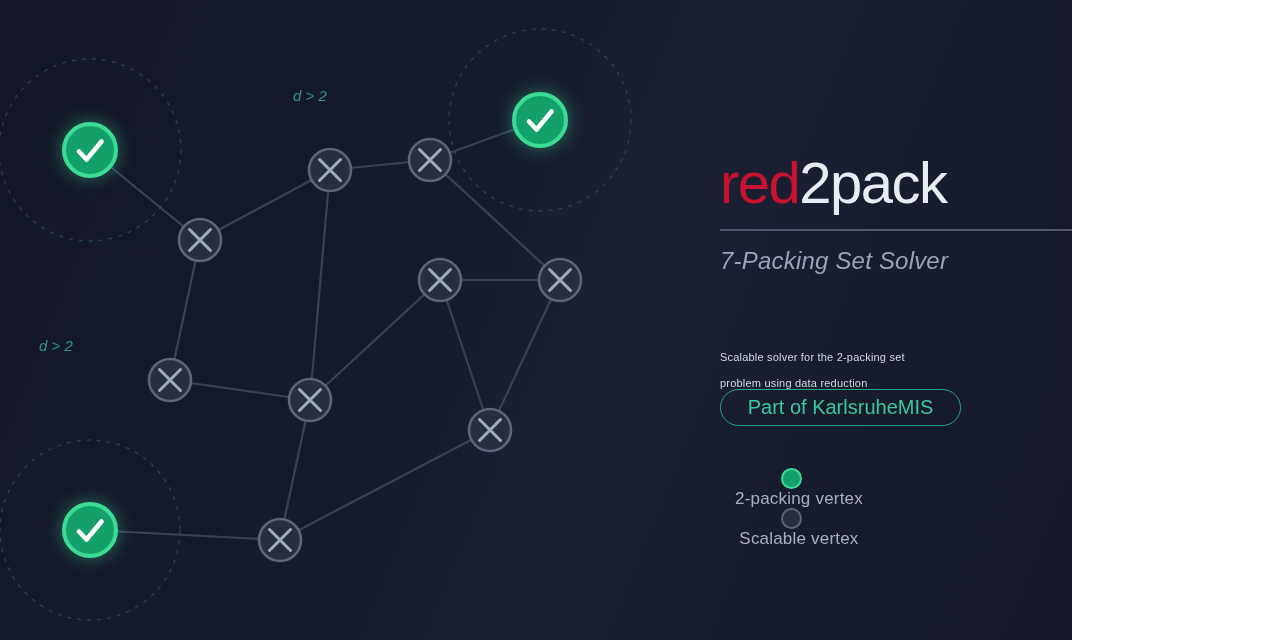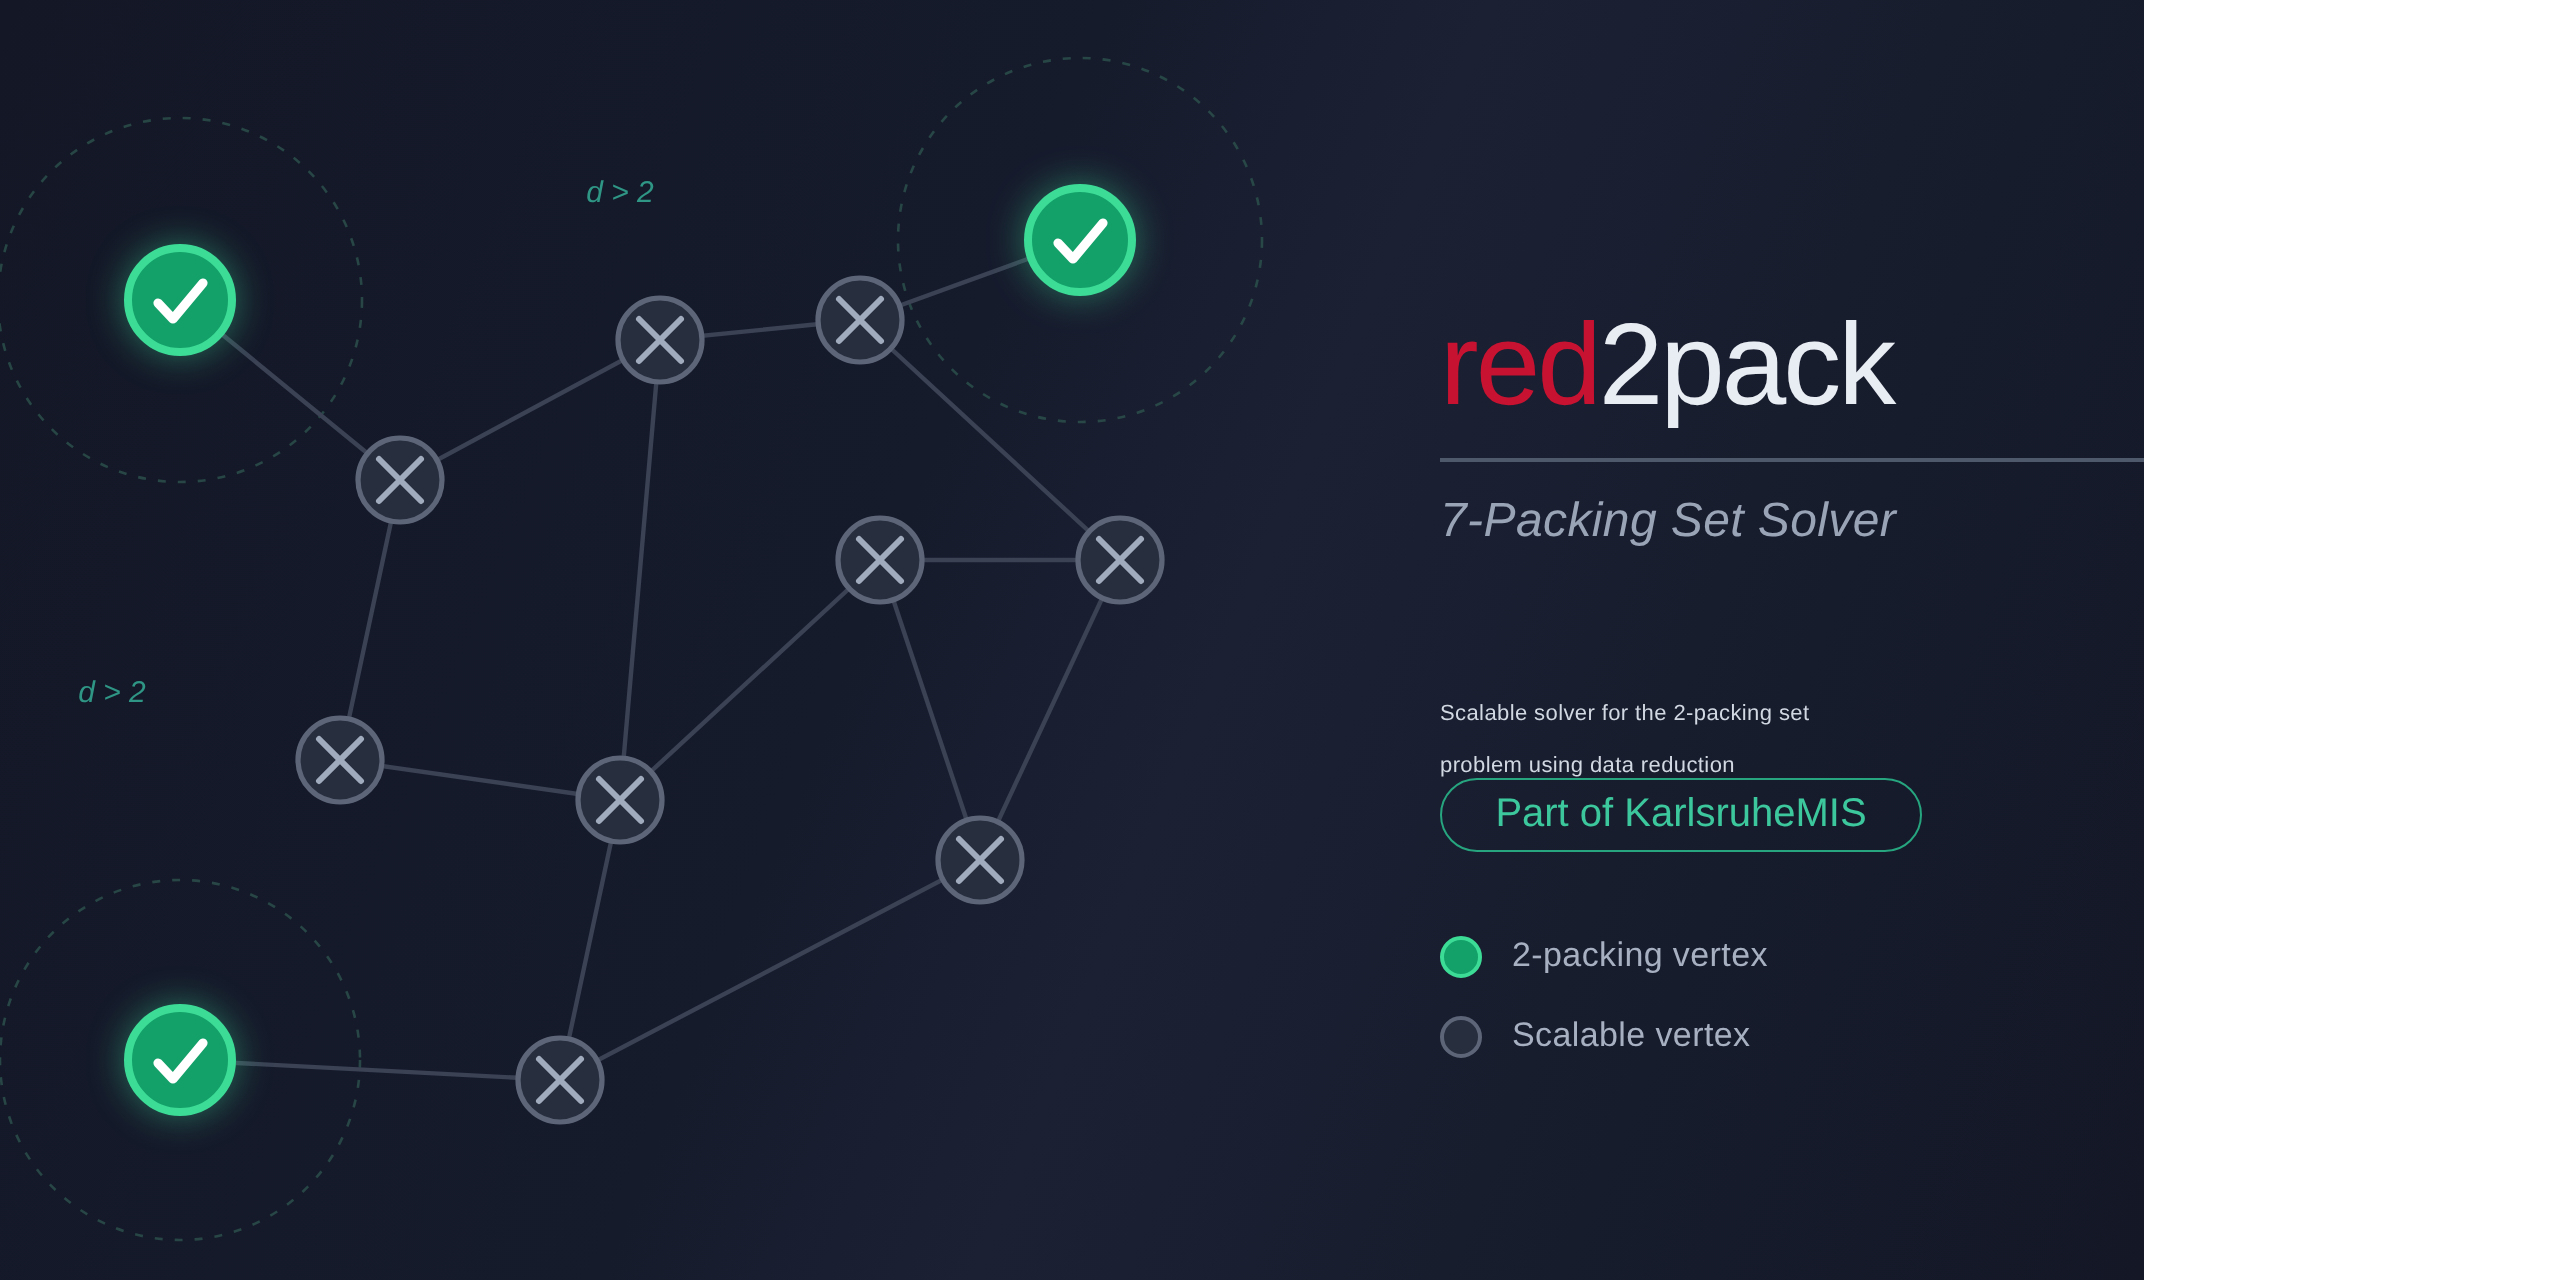--- a/index.html
+++ b/index.html
@@ -121,22 +121,24 @@
     justify-content: center;
     font-size: 20px;
     color: var(--badge_text);
     background: transparent;
     cursor: pointer;
   }
 
   .legend { position: absolute; left: 720px; top: 468px; }
   .legend-row {
     display: flex;
+    align-items: center;
     height: 24px;
     margin-bottom: 16px;
+    flex-direction: column;
   }
   .dot {
     width: 21px; height: 21px;
     border-radius: 50%;
     flex: 0 0 21px;
   }
   .dot-packing {
     background: var(--node_packing_fill);
     border: 2.5px solid var(--node_packing_stroke);
   }

